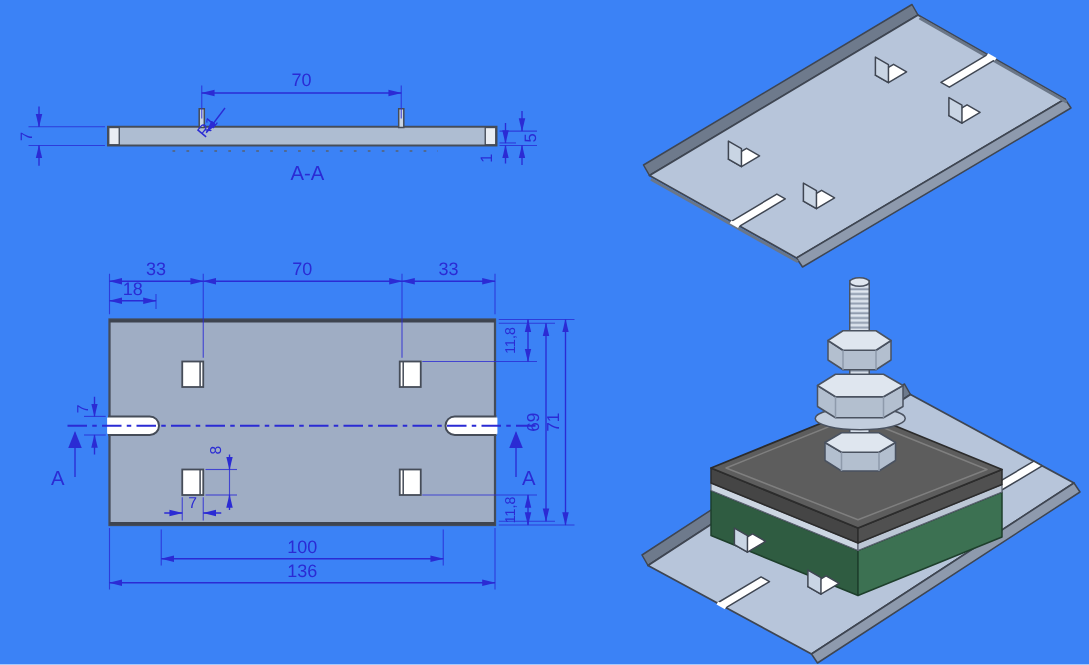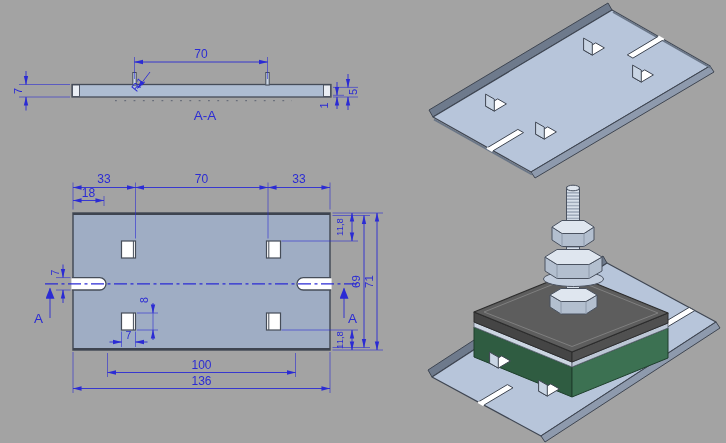--- a/index.html
+++ b/index.html
@@ -1,16 +1,16 @@
 <!DOCTYPE html>
 <html><head>
 <meta charset="utf-8">
 <style>
   html,body{margin:0;padding:0;background:#fff}
-  .stage{width:726px;height:443px;background:#a3a3a3;position:relative;overflow:hidden;
+  .stage{width:726px;height:443px;background:#3b82f6;position:relative;overflow:hidden;
          font-family:"Liberation Sans",sans-serif}
   svg text{fill:#2b2bd4;font-family:"Liberation Sans",sans-serif;text-anchor:middle}
   .dl{stroke:#2b2bd4;stroke-width:0.9;fill:none}
   .ex{stroke:#2b2bd4;stroke-width:0.75;fill:none;opacity:0.8}
   .cl{stroke:#2b2bd4;stroke-width:1.3;fill:none}
   .t95{font-size:9.5px}.t10{font-size:10.5px}.t11{font-size:11px}
   .t115{font-size:11.5px}.t12{font-size:12px}.t13{font-size:13.5px}
 </style>
 </head>
 <body>

